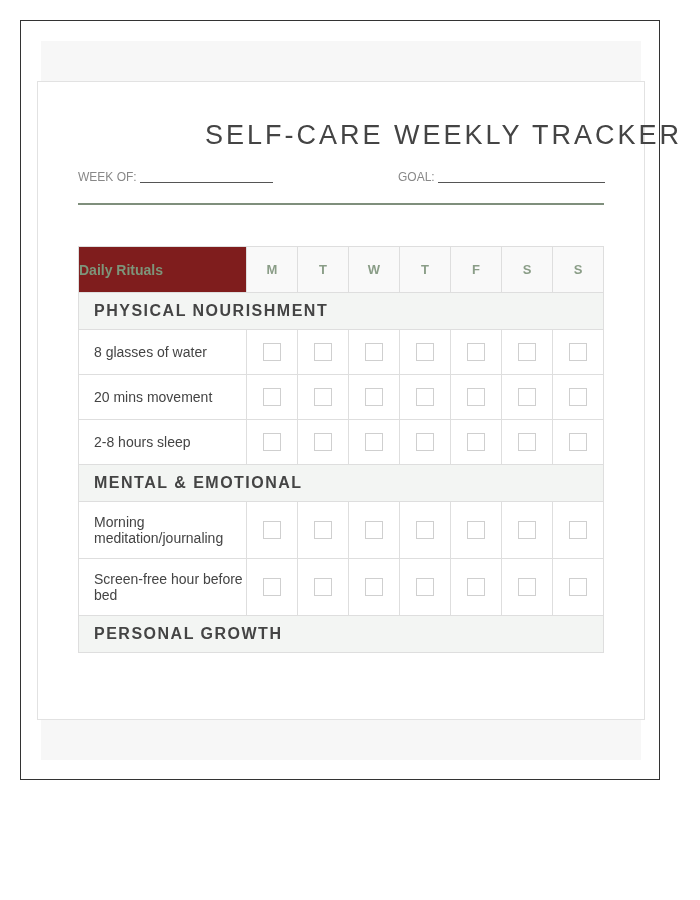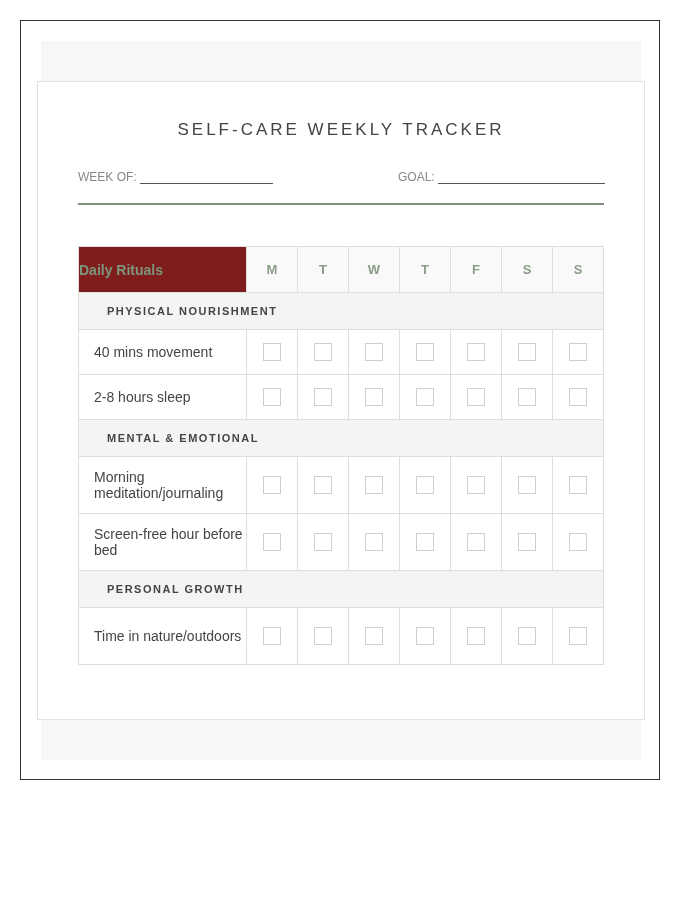--- a/index.html
+++ b/index.html
@@ -16,46 +16,46 @@
     position: absolute; left: 41px; top: 41px; width: 600px; height: 40px; background: #f7f7f7;
   }
   .shadow-band-bottom {
     position: absolute; left: 41px; top: 720px; width: 600px; height: 40px; background: #f7f7f7;
   }
   .page {
     position: absolute; left: 37px; top: 81px; width: 608px; height: 639px;
     border: 1px solid #e2e2e2; box-sizing: border-box; background: #ffffff;
   }
   .title {
-    position: absolute; left: 0; top: 120px; width: 682px; text-align: center;
-    font-size: 17px; letter-spacing: 3px; color: #444444; font-weight: normal;
+    position: absolute; left: 0; top: 120px; width: 682px; text-align: right;
+    font-size: 27px; letter-spacing: 3px; color: #444444; font-weight: normal;
   }
   .field {
-    position: absolute; top: 170px; font-size: 12px; color: #888888; display: flex; align-items: center;
+    position: absolute; top: 170px; font-size: 12px; color: #888888; display: flex; align-items: flex-start;
   }
   .field .line { border-bottom: 1px solid #555; height: 12px; margin-left: 3px; }
   .divider {
     position: absolute; left: 78px; top: 203px; width: 526px; height: 2px; background: #7f8f7c;
   }
   table.tracker {
     position: absolute; left: 78px; top: 246px; border-collapse: collapse; width: 526px;
     table-layout: fixed;
   }
   table.tracker td, table.tracker th {
     border: 1px solid #dedede; padding: 0; box-sizing: border-box;
   }
   th.ritual-head {
     width: 168px; height: 46px; text-align: left; padding-left: 15px;
     color: #7d957a; font-size: 14px; font-weight: bold; background: #7f1d1d;
   }
   th.day-head {
     width: 51px; text-align: center; color: #8a9d87; font-size: 13px; font-weight: bold; background: #f9f9f9;
   }
   tr.section td {
-    height: 37px; background: #f3f5f3; padding-left: 28px; font-size: 11px; font-weight: bold;
+    height: 37px; background: #f3f5f3; padding-left: 15px; font-size: 16px; font-weight: bold;
     letter-spacing: 1.5px; color: #444444; margin-top: 48px;
   }
   td.item {
     padding-left: 15px !important; font-size: 14px; color: #444444; line-height: 16px;
   }
   tr.r1 td { height: 45px; }
   tr.r2 td { height: 57px; }
   td.cb-cell { text-align: center; }
   .checkbox {
     display: inline-block; width: 18px; height: 18px; border: 1px solid #cfcfcf; box-sizing: border-box;
@@ -94,21 +94,31 @@
       <th class="day-head">F</th>
       <th class="day-head">S</th>
       <th class="day-head">S</th>
     </tr>
   </thead>
   <tbody>
     <tr class="section">
       <td colspan="8">PHYSICAL NOURISHMENT</td>
     </tr>
     <tr class="r1">
-      <td class="item">40 mins movement</td>
+      <td class="item">8 glasses of water</td>
+      <td class="cb-cell"><span class="checkbox"></span></td>
+      <td class="cb-cell"><span class="checkbox"></span></td>
+      <td class="cb-cell"><span class="checkbox"></span></td>
+      <td class="cb-cell"><span class="checkbox"></span></td>
+      <td class="cb-cell"><span class="checkbox"></span></td>
+      <td class="cb-cell"><span class="checkbox"></span></td>
+      <td class="cb-cell"><span class="checkbox"></span></td>
+    </tr>
+    <tr class="r1">
+      <td class="item">20 mins movement</td>
       <td class="cb-cell"><span class="checkbox"></span></td>
       <td class="cb-cell"><span class="checkbox"></span></td>
       <td class="cb-cell"><span class="checkbox"></span></td>
       <td class="cb-cell"><span class="checkbox"></span></td>
       <td class="cb-cell"><span class="checkbox"></span></td>
       <td class="cb-cell"><span class="checkbox"></span></td>
       <td class="cb-cell"><span class="checkbox"></span></td>
     </tr>
     <tr class="r1">
       <td class="item">2-8 hours sleep</td>
@@ -141,24 +151,14 @@
       <td class="cb-cell"><span class="checkbox"></span></td>
       <td class="cb-cell"><span class="checkbox"></span></td>
       <td class="cb-cell"><span class="checkbox"></span></td>
       <td class="cb-cell"><span class="checkbox"></span></td>
       <td class="cb-cell"><span class="checkbox"></span></td>
     </tr>
 
     <tr class="section">
       <td colspan="8">PERSONAL GROWTH</td>
     </tr>
-    <tr class="r2">
-      <td class="item">Time in nature/outdoors</td>
-      <td class="cb-cell"><span class="checkbox"></span></td>
-      <td class="cb-cell"><span class="checkbox"></span></td>
-      <td class="cb-cell"><span class="checkbox"></span></td>
-      <td class="cb-cell"><span class="checkbox"></span></td>
-      <td class="cb-cell"><span class="checkbox"></span></td>
-      <td class="cb-cell"><span class="checkbox"></span></td>
-      <td class="cb-cell"><span class="checkbox"></span></td>
-    </tr>
   </tbody>
 </table>
 
 </body></html>

